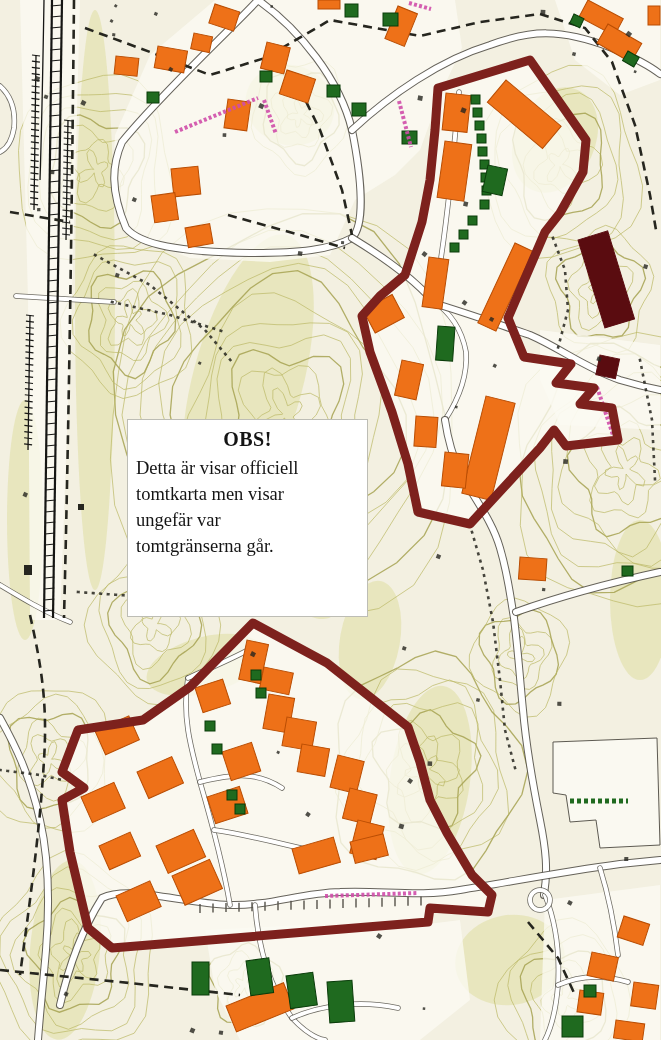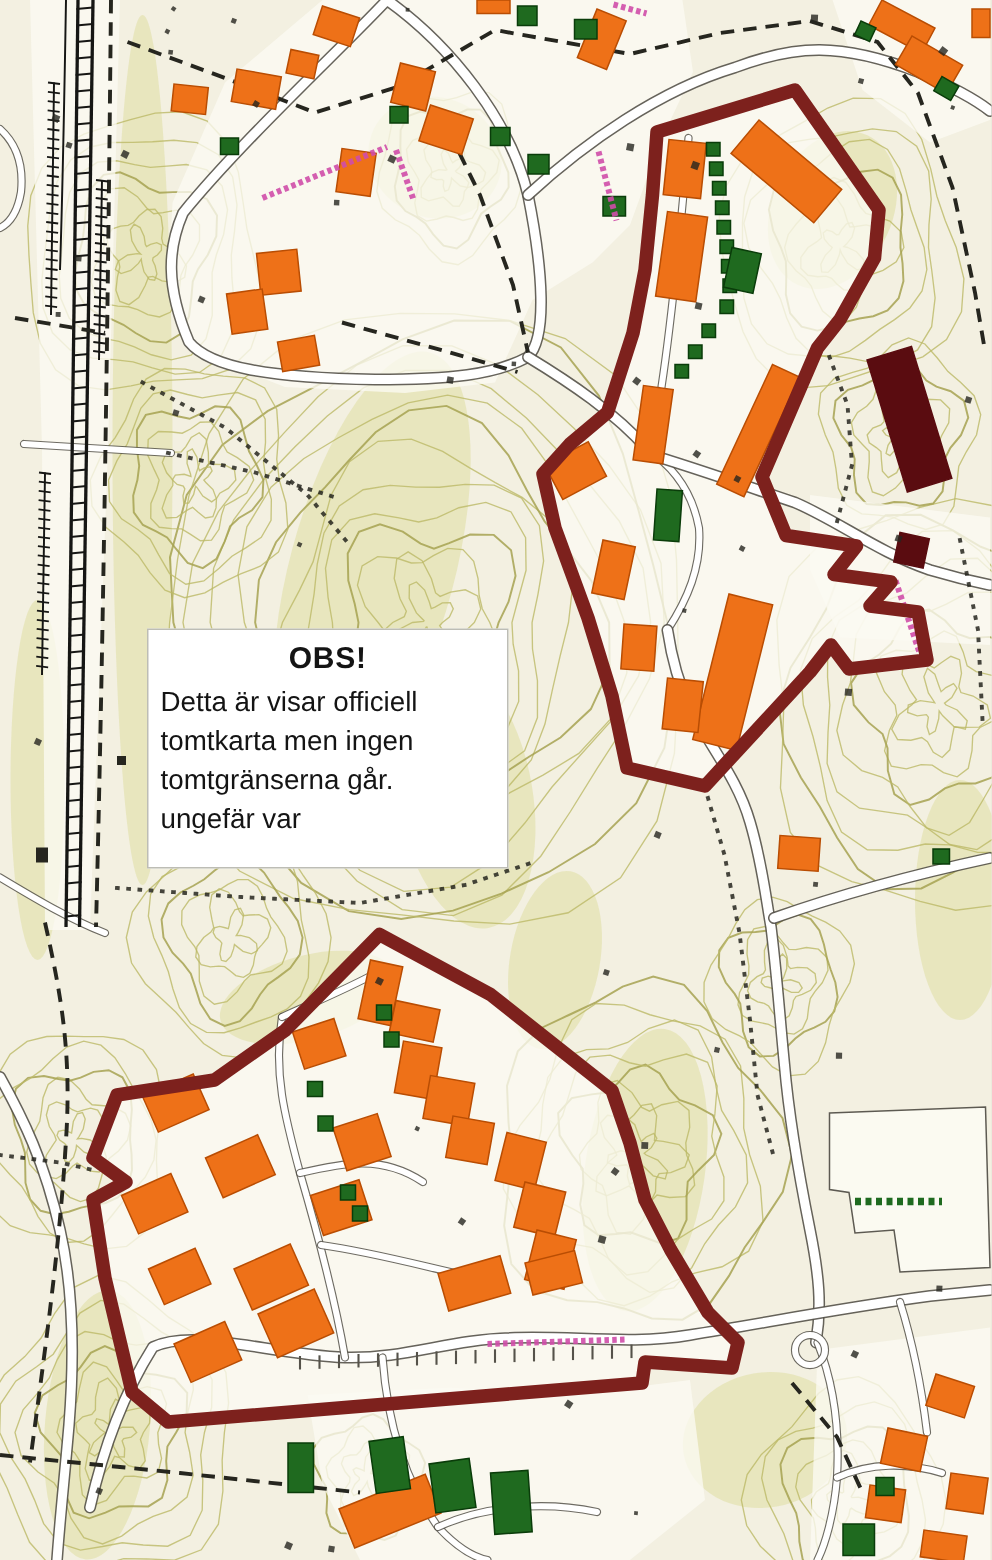--- a/index.html
+++ b/index.html
@@ -24,23 +24,23 @@
   .dots{fill:none;stroke:var(--path-black);stroke-width:2.6;stroke-dasharray:.5 7;stroke-linecap:square;opacity:.85;}
   .b-orange{fill:var(--building-orange);stroke:var(--building-orange-outline);stroke-width:1;}
   .b-green{fill:var(--building-green);stroke:var(--building-green-outline);stroke-width:1;}
   .b-maroon{fill:var(--building-maroon);stroke:var(--building-maroon);stroke-width:1;}
   .b-black{fill:var(--path-black);}
   .scatter{fill:var(--path-black);opacity:.8;}
   .pink{fill:none;stroke:var(--street-label-pink);stroke-width:4;stroke-dasharray:3 2.2;opacity:.9;}
   .green-dash{fill:none;stroke:var(--building-green);stroke-width:5;stroke-dasharray:4 3;}
   .bound{fill:none;stroke:var(--boundary-maroon);stroke-width:9;stroke-linejoin:round;stroke-linecap:round;}
   .park-tick{stroke:var(--road-casing);stroke-width:1.4;}
-  #notice{position:absolute;left:98px;top:419px;width:241px;height:160px;
+  #notice{position:absolute;left:127px;top:419px;width:241px;height:198px;
           background:var(--notice-bg);border:1px solid var(--notice-border);
-          box-sizing:border-box;padding:6px 8px 0 8px;color:var(--notice-text);}
+          box-sizing:border-box;padding:6px 8px 0 8px;color:var(--notice-text);font-family:Liberation Serif, serif;}
   #notice .t{font-weight:bold;font-size:20px;text-align:center;margin:2px 0 4px 0;letter-spacing:.5px;}
   #notice .l{font-size:18.5px;line-height:26px;white-space:nowrap;}
 </style>
 </head>
 <body>
 
 <div id="stage">
   <svg id="map" width="661" height="1040" viewBox="0 0 661 1040">
     <rect class="bg" x="0" y="0" width="661" height="1040"></rect>
     <g id="gVeg">
@@ -542,17 +542,17 @@
       </g>
     <g id="gBound">
         <path class="bound" d="M438,88 L530,60 L586,140 L583,172 L560,213 L545,232 L508,318 L524,357 L571,364 L556,383 L594,388 L580,404 L612,408 L618,440 L566,446 L554,430 L540,448 L470,524 L418,512 L408,464 L392,412 L370,352 L362,316 L380,296 L405,275 L422,222 L430,180 L435,130 Z"></path>
         <path class="bound" d="M253,623 L327,663 L408,727 L420,762 L430,800 L447,833 L472,875 L492,895 L488,912 L430,908 L428,922 L112,948 L88,928 L70,852 L62,800 L84,788 L62,772 L78,730 L143,720 L190,687 Z"></path>
       </g>
   </svg>
 
   <div id="notice">
     <div class="t">OBS!</div>
     <div class="l">Detta är visar officiell</div>
-    <div class="l">tomtkarta men ingen</div>
+    <div class="l">tomtkarta men visar</div>
+    <div class="l">ungefär var</div>
     <div class="l">tomtgränserna går.</div>
-    <div class="l">ungefär var</div>
   </div>
 </div>
 
 </body></html>

